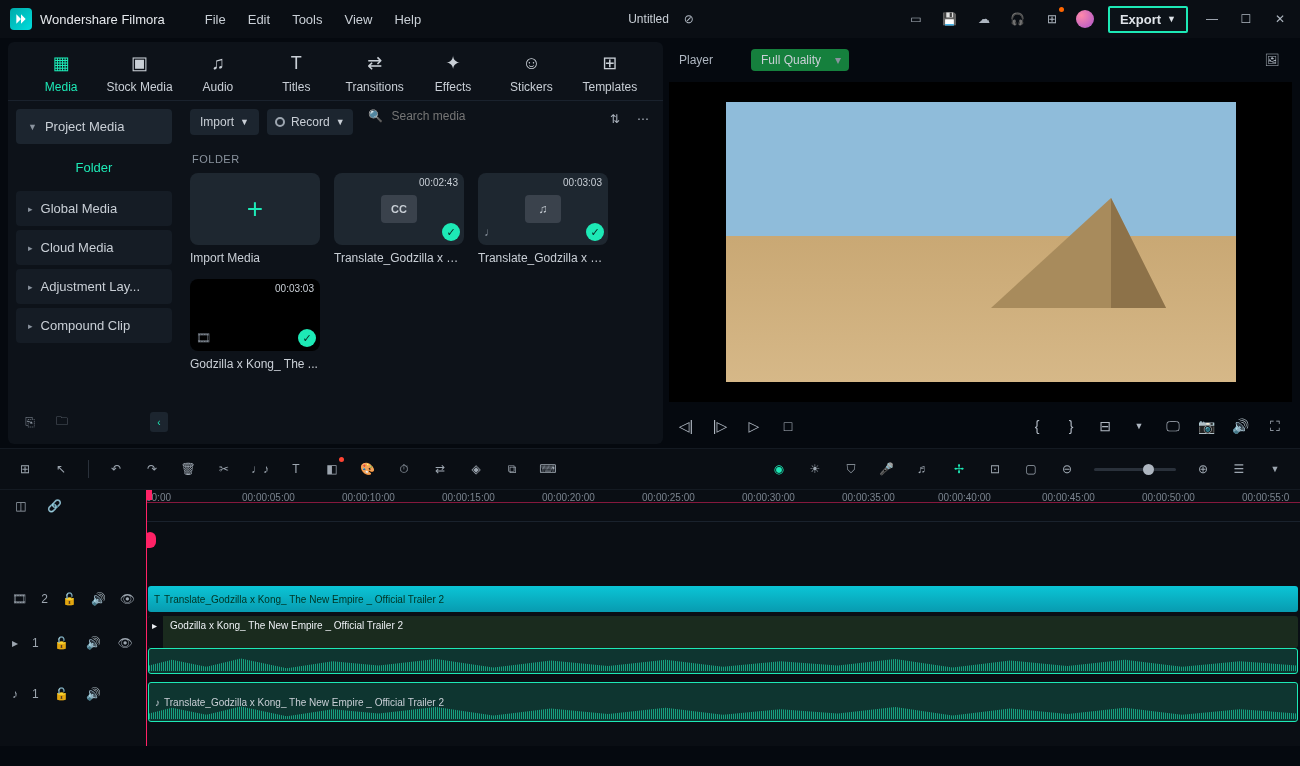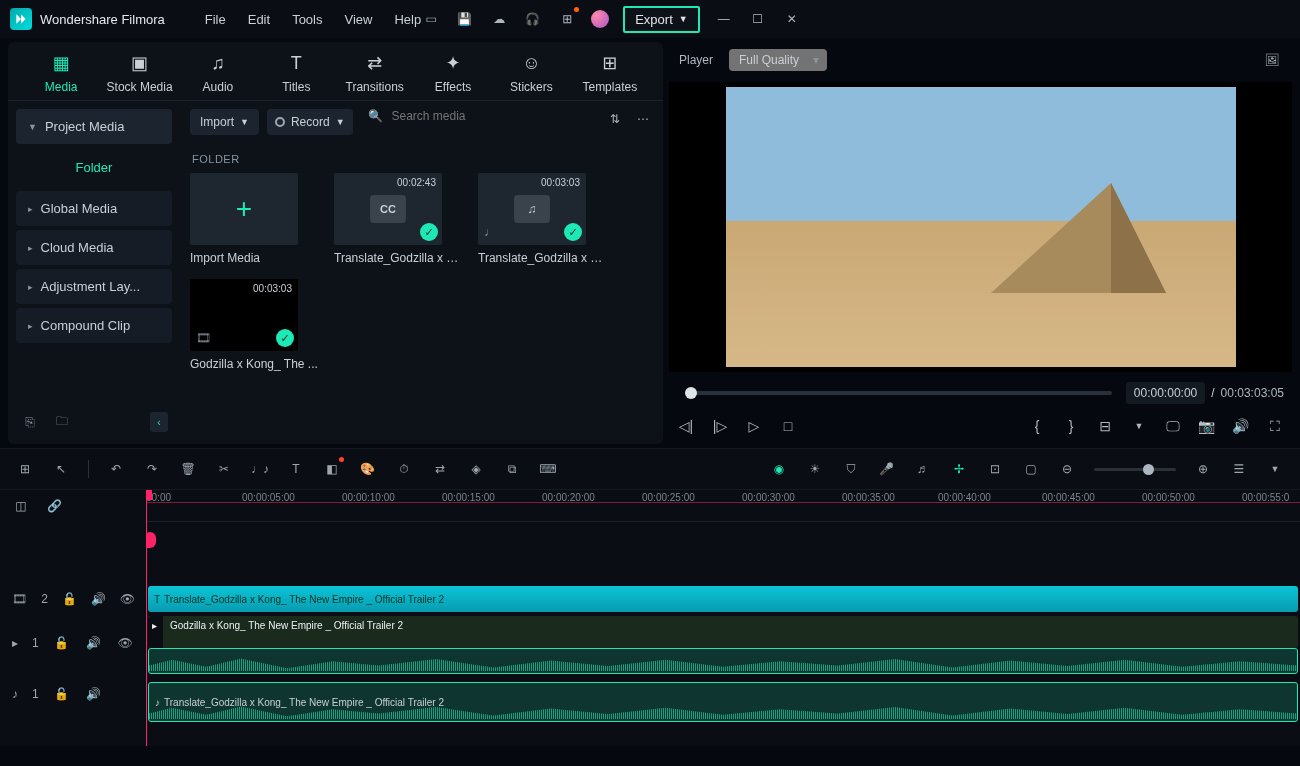--- a/index.html
+++ b/index.html
@@ -6,21 +6,21 @@
 body { background: #05090f; color: #c9cfd6; width: 1300px; height: 766px; overflow: hidden; font-size: 12px; }
 .titlebar { height: 38px; display: flex; align-items: center; padding: 0 10px; background: #0a0e14; }
 .app-icon { width: 22px; height: 22px; background: linear-gradient(135deg, #0aa, #0dd); border-radius: 4px; margin-right: 8px; display: flex; align-items: center; justify-content: center; }
 .app-icon svg { width: 14px; height: 14px; }
 .app-name { font-size: 13px; color: #e5e8ec; font-weight: 500; margin-right: 40px; }
 .menubar { display: flex; gap: 22px; align-items: center; }
 .menubar span { font-size: 13px; color: #c9cfd6; cursor: pointer; }
 .title-center { flex: 1; display: flex; justify-content: center; align-items: center; gap: 10px; }
 .title-right { display: flex; align-items: center; gap: 14px; }
 .icon-btn { width: 20px; height: 20px; display: flex; align-items: center; justify-content: center; cursor: pointer; color: #aeb6c0; }
-.export-btn { border: 2px solid #1de9b6; background: #0c1218; padding: 4px 10px; font-size: 13px; color: #dfe4e9; display: flex; align-items: center; gap: 6px; cursor: pointer; border-radius: 2px; }
+.export-btn { border: 2px solid #1de9b6; background: #0c1218; padding: 4px 10px; font-size: 13px; color: #dfe4e9; display: flex; align-items: center; gap: 6px; cursor: pointer; border-radius: 2px; font-weight: bold; }
 .profile-dot { width: 18px; height: 18px; border-radius: 9px; background: radial-gradient(circle at 30% 30%, #f8a, #a5c); }
 .orange-dot { position: relative; }
 .orange-dot::after { content: ''; position: absolute; top: -2px; right: -2px; width: 5px; height: 5px; background: #f60; border-radius: 3px; }
 
 .main-row { display: flex; height: 406px; }
 .left-panel { width: 655px; background: #0d1219; border-radius: 6px; margin: 4px 0 0 8px; display: flex; flex-direction: column; }
 .tool-tabs { display: flex; padding: 10px 20px 6px; gap: 12px; border-bottom: 1px solid #1a222d; }
 .tool-tab { display: flex; flex-direction: column; align-items: center; gap: 6px; width: 72px; cursor: pointer; color: #c9cfd6; font-size: 12px; }
 .tool-tab.active { color: #1de9b6; }
 .tool-tab .ic { height: 22px; display: flex; align-items: center; justify-content: center; font-size: 18px; }
@@ -39,34 +39,34 @@
 .content-bar { display: flex; align-items: flex-start; gap: 8px; }
 .dropdown { background: #1c252f; padding: 6px 10px; border-radius: 4px; font-size: 12px; display: flex; align-items: center; gap: 6px; cursor: pointer; }
 .record-btn { background: #1c252f; padding: 6px 8px; border-radius: 4px; font-size: 12px; display: flex; align-items: center; gap: 6px; cursor: pointer; }
 .rec-dot { width: 10px; height: 10px; border: 2px solid #9da6b0; border-radius: 6px; }
 .search-wrap { flex: 1; display: flex; align-items: center; gap: 8px; padding: 0 8px; }
 .search-wrap input { background: transparent; border: none; color: #c9cfd6; outline: none; flex: 1; font-size: 12px; }
 
 .folder-label { font-size: 11px; color: #8a939e; margin: 18px 0 8px 2px; letter-spacing: 0.5px; }
 .media-grid { display: flex; gap: 14px; flex-wrap: wrap; }
 .media-item { width: 130px; }
-.thumb { width: 108px; height: 72px; background: #1e2730; border-radius: 2px; position: relative; display: flex; align-items: center; justify-content: center; }
+.thumb { width: 130px; height: 72px; background: #1e2730; border-radius: 8px; position: relative; display: flex; align-items: center; justify-content: center; }
 .thumb.dark { background: #000; }
 .thumb .plus { font-size: 28px; color: #1de9b6; font-weight: 200; }
 .thumb .dur { position: absolute; top: 4px; right: 6px; font-size: 10px; color: #c9cfd6; }
 .thumb .check { position: absolute; bottom: 4px; right: 4px; width: 18px; height: 18px; background: #1de9b6; border-radius: 9px; display: flex; align-items: center; justify-content: center; color: #06261f; font-size: 11px; }
 .thumb .corner-ic { position: absolute; bottom: 6px; left: 6px; color: #8a939e; font-size: 12px; }
 .cc-box { width: 36px; height: 28px; background: #3a424c; border-radius: 4px; display: flex; align-items: center; justify-content: center; font-size: 11px; font-weight: 600; color: #c9cfd6; }
 .music-box { width: 36px; height: 28px; background: #3a424c; border-radius: 4px; display: flex; align-items: center; justify-content: center; color: #c9cfd6; }
 .media-name { font-size: 12px; margin-top: 6px; color: #c9cfd6; white-space: nowrap; overflow: hidden; text-overflow: ellipsis; }
 
 .right-panel { flex: 1; margin: 4px 8px 0 6px; display: flex; flex-direction: column; }
 .player-bar { height: 36px; display: flex; align-items: center; padding: 0 10px; gap: 16px; }
 .player-label { font-size: 12px; color: #aeb6c0; }
-.quality-dd { background: #737373; padding: 4px 28px 4px 10px; border-radius: 4px; font-size: 12px; position: relative; cursor: pointer; }
+.quality-dd { background: #15803d; padding: 4px 28px 4px 10px; border-radius: 4px; font-size: 12px; position: relative; cursor: pointer; margin-left: 22px; }
 .quality-dd::after { content: '▾'; position: absolute; right: 8px; color: #8a939e; }
 .preview-area { flex: 1; background: #000; margin: 4px 0 6px; position: relative; display: flex; align-items: center; justify-content: center; }
 .preview-img { width: 510px; height: 280px; background: linear-gradient(to bottom, #8fbcda 0%, #8fbcda 48%, #c9a874 48%, #d6b888 100%); position: relative; }
 .pyramid { position: absolute; right: 70px; bottom: 74px; width: 0; height: 0; border-left: 120px solid transparent; border-right: 55px solid transparent; border-bottom: 110px solid #a88b5c; }
 .pyramid-shade { position: absolute; right: 70px; bottom: 74px; width: 0; height: 0; border-left: 0 solid transparent; border-right: 55px solid transparent; border-bottom: 110px solid #8d7249; }
 
 .transport { display: flex; align-items: center; height: 30px; padding: 0 8px; gap: 6px; }
 .scrubber { flex: 1; height: 4px; background: #2a313b; border-radius: 2px; position: relative; margin: 0 8px; }
 .scrub-knob { position: absolute; left: 0; top: -4px; width: 12px; height: 12px; background: #dfe4e9; border-radius: 6px; }
 .time-box { background: #141a22; padding: 4px 8px; font-size: 12px; border-radius: 3px; }
@@ -116,20 +116,24 @@
       </svg>
     </div>
   <div class="app-name">Wondershare Filmora</div>
   <div class="menubar">
     <span>File</span>
     <span>Edit</span>
     <span>Tools</span>
     <span>View</span>
     <span>Help</span>
   </div>
+  <div class="title-center">
+    <span>Untitled</span>
+    <span class="icon-btn">⊘</span>
+  </div>
   <div class="title-right">
     <span class="icon-btn">▭</span>
     <span class="icon-btn">💾</span>
     <span class="icon-btn">☁</span>
     <span class="icon-btn">🎧</span>
     <span class="icon-btn orange-dot">⊞</span>
     <span class="profile-dot"></span>
     <div class="export-btn">
       <span>Export</span>
       <span style="font-size:9px">▼</span>
@@ -269,28 +273,20 @@
       <span class="player-label">Player</span>
       <div class="quality-dd"><span>Full Quality</span></div>
       <div style="flex:1"></div>
       <span class="icon-btn">🖼</span>
     </div>
     <div class="preview-area">
       <div class="preview-img">
           <div class="pyramid"></div>
           <div class="pyramid-shade"></div>
         </div>
-    </div>
-    <div class="transport">
-      <div class="scrubber">
-          <div class="scrub-knob"></div>
-        </div>
-      <div class="time-box">00:00:00:00</div>
-      <span>/</span>
-      <span class="time-total">00:03:03:05</span>
     </div>
     <div class="play-row">
       <span class="ctrl-ic">◁|</span>
       <span class="ctrl-ic">|▷</span>
       <span class="ctrl-ic">▷</span>
       <span class="ctrl-ic">□</span>
       <div class="spacer"></div>
       <span class="ctrl-ic">{</span>
       <span class="ctrl-ic">}</span>
       <span class="ctrl-ic">⊟</span>

